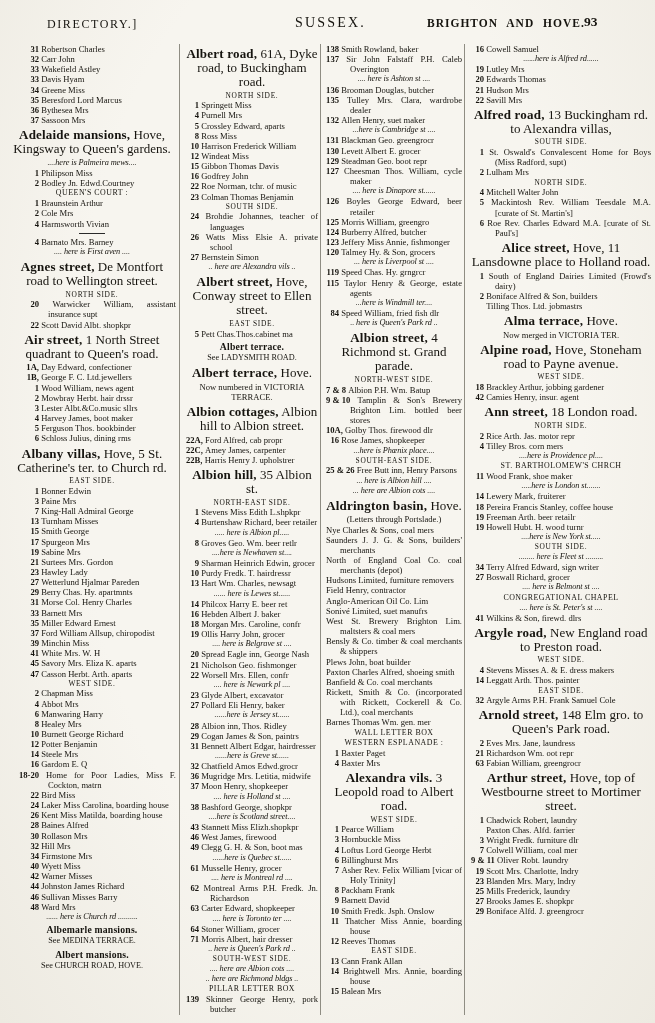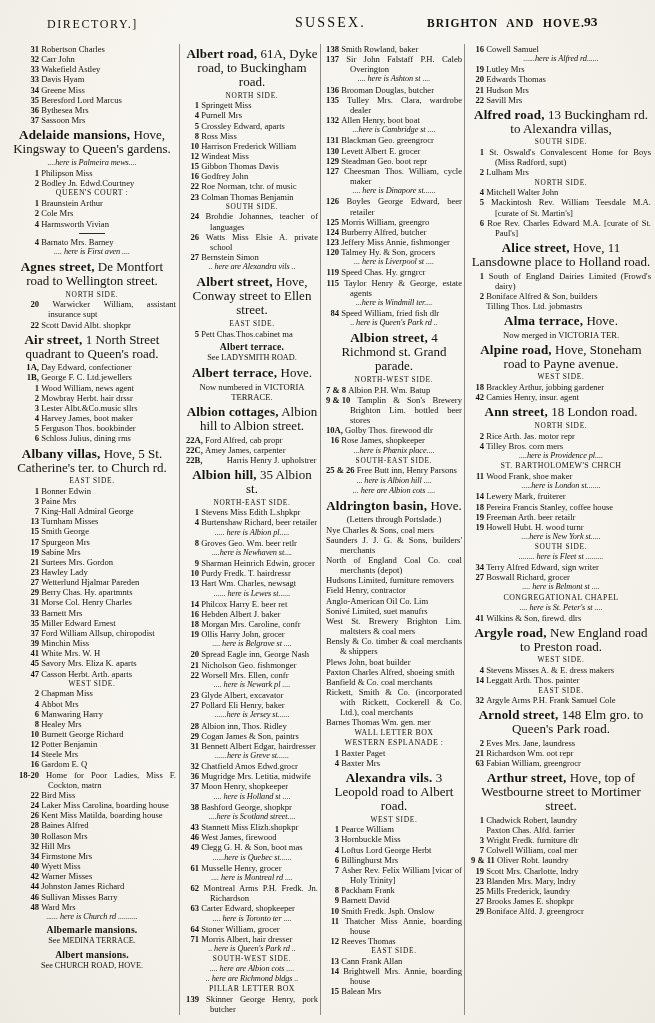--- a/index.html
+++ b/index.html
@@ -156,21 +156,21 @@
         <div class="street"><div class="stname" style="display: inline;">Albert street,</div> Hove, Conway street to Ellen street.</div>
         <div class="side">EAST SIDE.</div>
         <div class="entry"><div class="num">5</div> <div class="etext" style="display: inline;">Pett Chas.Thos.cabinet ma</div></div>
         <div class="xref-title">Albert terrace.</div>
         <div class="xref-see">See LADYSMITH ROAD.</div>
         <div class="street"><div class="stname" style="display: inline;">Albert terrace,</div> Hove.</div>
         <div class="note">Now numbered in VICTORIA TERRACE.</div>
         <div class="street"><div class="stname" style="display: inline;">Albion cottages,</div> Albion hill to Albion street.</div>
         <div class="entry"><div class="num">22A,</div> <div class="etext" style="display: inline;">Ford Alfred, cab propr</div></div>
         <div class="entry"><div class="num">22C,</div> <div class="etext" style="display: inline;">Amey James, carpenter</div></div>
-        <div class="entry"><div class="num">22B,</div> <div class="etext" style="display: inline; margin-left: 22px;">Harris Henry J. upholstrer</div></div>
+        <div class="entry"><div class="num">22B,</div> <div class="etext" style="display: inline;">Harris Henry J. upholstrer</div></div>
         <div class="street"><div class="stname" style="display: inline;">Albion hill,</div> 35 Albion st.</div>
         <div class="side">NORTH-EAST SIDE.</div>
         <div class="entry"><div class="num">1</div> <div class="etext" style="display: inline;">Stevens Miss Edith L.shpkpr</div></div>
         <div class="entry"><div class="num">4</div> <div class="etext" style="display: inline;">Burtenshaw Richard, beer retailer</div></div>
         <div class="here">..... here is Albion pl.....</div>
         <div class="entry"><div class="num">8</div> <div class="etext" style="display: inline;">Groves Geo. Wm. beer retlr</div></div>
         <div class="here">....here is Newhaven st....</div>
         <div class="entry"><div class="num">9</div> <div class="etext" style="display: inline;">Sharman Heinrich Edwin, grocer</div></div>
         <div class="entry"><div class="num">10</div> <div class="etext" style="display: inline;">Purdy Fredk. T. hairdressr</div></div>
         <div class="entry"><div class="num">13</div> <div class="etext" style="display: inline;">Hart Wm. Charles, newsagt</div></div>
@@ -214,21 +214,21 @@
         <div class="here">.. here are Richmond bldgs ..</div>
         <div class="sclabel">PILLAR LETTER BOX</div>
         <div class="entry"><div class="num">139</div> <div class="etext" style="display: inline;">Skinner George Henry, pork butcher</div></div>
       </div>
       <div class="col col3">
         <div class="entry"><div class="num">138</div> <div class="etext" style="display: inline;">Smith Rowland, baker</div></div>
         <div class="entry"><div class="num">137</div> <div class="etext" style="display: inline;">Sir John Falstaff P.H. Caleb Overington</div></div>
         <div class="here">.... here is Ashton st ....</div>
         <div class="entry"><div class="num">136</div> <div class="etext" style="display: inline;">Brooman Douglas, butcher</div></div>
         <div class="entry"><div class="num">135</div> <div class="etext" style="display: inline;">Tulley Mrs. Clara, wardrobe dealer</div></div>
-        <div class="entry"><div class="num">132</div> <div class="etext" style="display: inline;">Allen Henry, boot boat</div></div>
+        <div class="entry"><div class="num">132</div> <div class="etext" style="display: inline;">Allen Henry, suet maker</div></div>
         <div class="here">...here is Cambridge st ....</div>
         <div class="entry"><div class="num">131</div> <div class="etext" style="display: inline;">Blackman Geo. greengrocr</div></div>
         <div class="entry"><div class="num">130</div> <div class="etext" style="display: inline;">Levett Albert E. grocer</div></div>
         <div class="entry"><div class="num">129</div> <div class="etext" style="display: inline;">Steadman Geo. boot repr</div></div>
         <div class="entry"><div class="num">127</div> <div class="etext" style="display: inline;">Cheesman Thos. William, cycle maker</div></div>
         <div class="here">.... here is Dinapore st......</div>
         <div class="entry"><div class="num">126</div> <div class="etext" style="display: inline;">Boyles George Edward, beer retailer</div></div>
         <div class="entry"><div class="num">125</div> <div class="etext" style="display: inline;">Morris William, greengro</div></div>
         <div class="entry"><div class="num">124</div> <div class="etext" style="display: inline;">Burberry Alfred, butcher</div></div>
         <div class="entry"><div class="num">123</div> <div class="etext" style="display: inline;">Jeffery Miss Annie, fishmonger</div></div>

